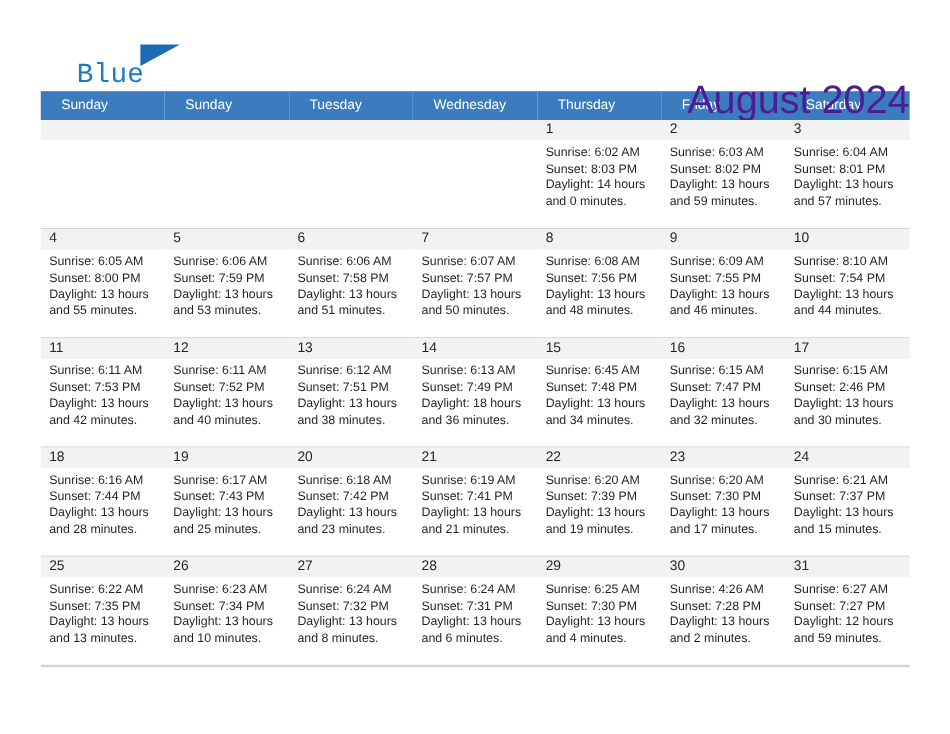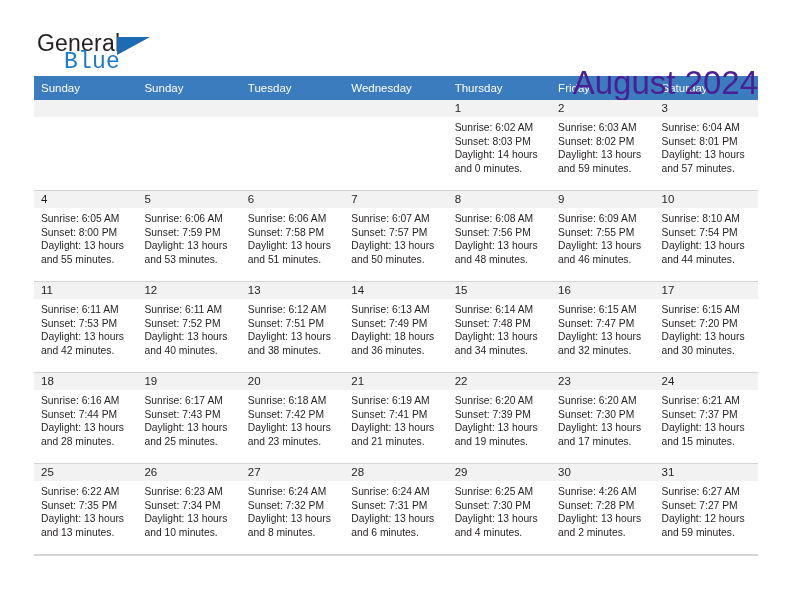--- a/index.html
+++ b/index.html
@@ -88,21 +88,21 @@
     border-collapse: collapse;
     table-layout: fixed;
     margin-top: 2px;
   }
   .calendar th {
     background: #3b7cbe;
     color: #ffffff;
     font-size: 11.5px;
     font-weight: normal;
     text-align: left;
-    padding: 6px 0 6px 7px;
+    padding: 6px 0 6px 17px;
     height: 12px;
     border: none;
   }
   .calendar td {
     vertical-align: top;
     padding: 0;
     height: 90px;
     border-bottom: 1px solid #d4d4d4;
     background: #ffffff;
   }
@@ -136,21 +136,20 @@
   }
 </style>
 </head>
 <body>
 
 <div class="page">
 
   <div class="header">
 
     <div class="brand">
-      <span class="brand-general">General</span>
       <span class="brand-flag"></span>
       <span class="brand-blue">Blue</span>
     </div>
 
     <div class="title-wrap">
       <div class="cal-title">August 2024</div>
       <div class="cal-subtitle">Squaw Valley, California, United States</div>
     </div>
 
   </div>
@@ -330,42 +329,42 @@
                 <div>Sunrise: 6:13 AM</div>
                 <div>Sunset: 7:49 PM</div>
                 <div class="wrapline">Daylight: 18 hours and 36 minutes.</div>
               </div>
             </div>
           </td>
           <td>
             <div class="cell-inner">
               <div class="daynum-bar">15</div>
               <div class="detail">
-                <div>Sunrise: 6:14 AM</div>
+                <div>Sunrise: 6:45 AM</div>
                 <div>Sunset: 7:48 PM</div>
                 <div class="wrapline">Daylight: 13 hours and 34 minutes.</div>
               </div>
             </div>
           </td>
           <td>
             <div class="cell-inner">
               <div class="daynum-bar">16</div>
               <div class="detail">
                 <div>Sunrise: 6:15 AM</div>
                 <div>Sunset: 7:47 PM</div>
                 <div class="wrapline">Daylight: 13 hours and 32 minutes.</div>
               </div>
             </div>
           </td>
           <td>
             <div class="cell-inner">
               <div class="daynum-bar">17</div>
               <div class="detail">
                 <div>Sunrise: 6:15 AM</div>
-                <div>Sunset: 7:20 PM</div>
+                <div>Sunset: 2:46 PM</div>
                 <div class="wrapline">Daylight: 13 hours and 30 minutes.</div>
               </div>
             </div>
           </td>
         </tr>
         <tr>
           <td>
             <div class="cell-inner">
               <div class="daynum-bar">18</div>
               <div class="detail">

